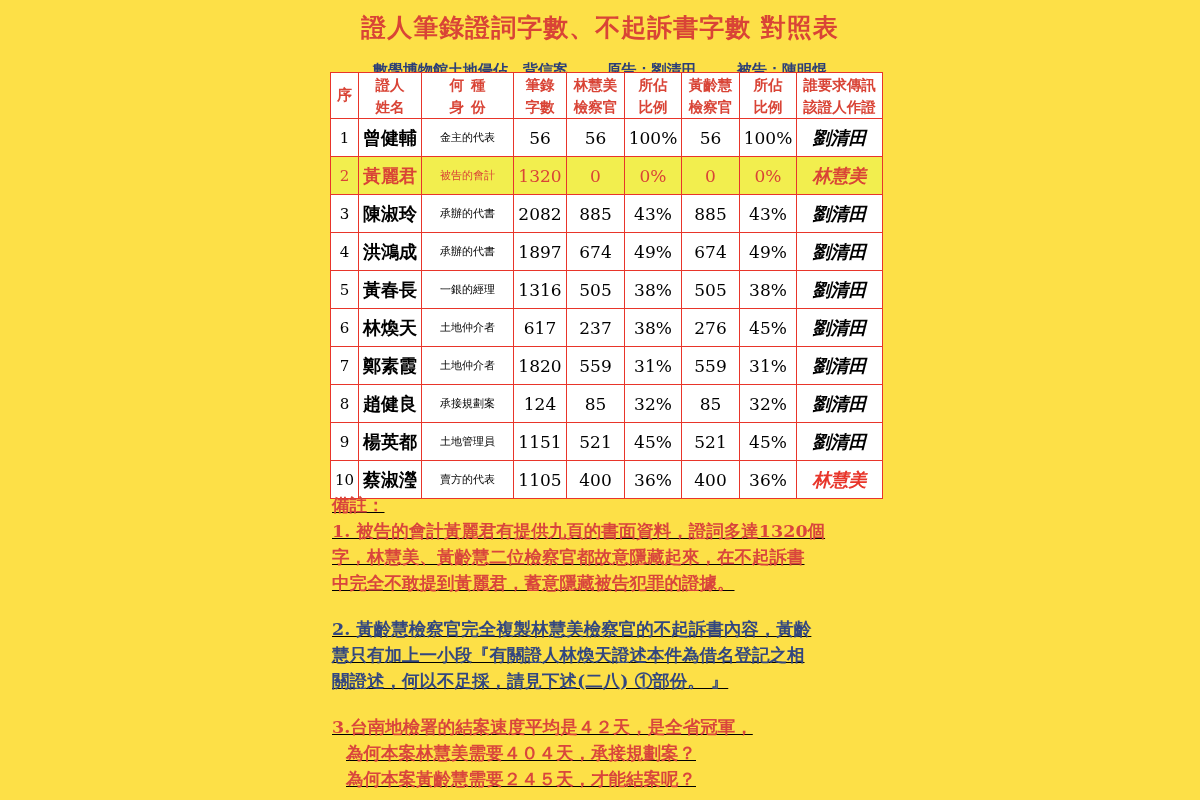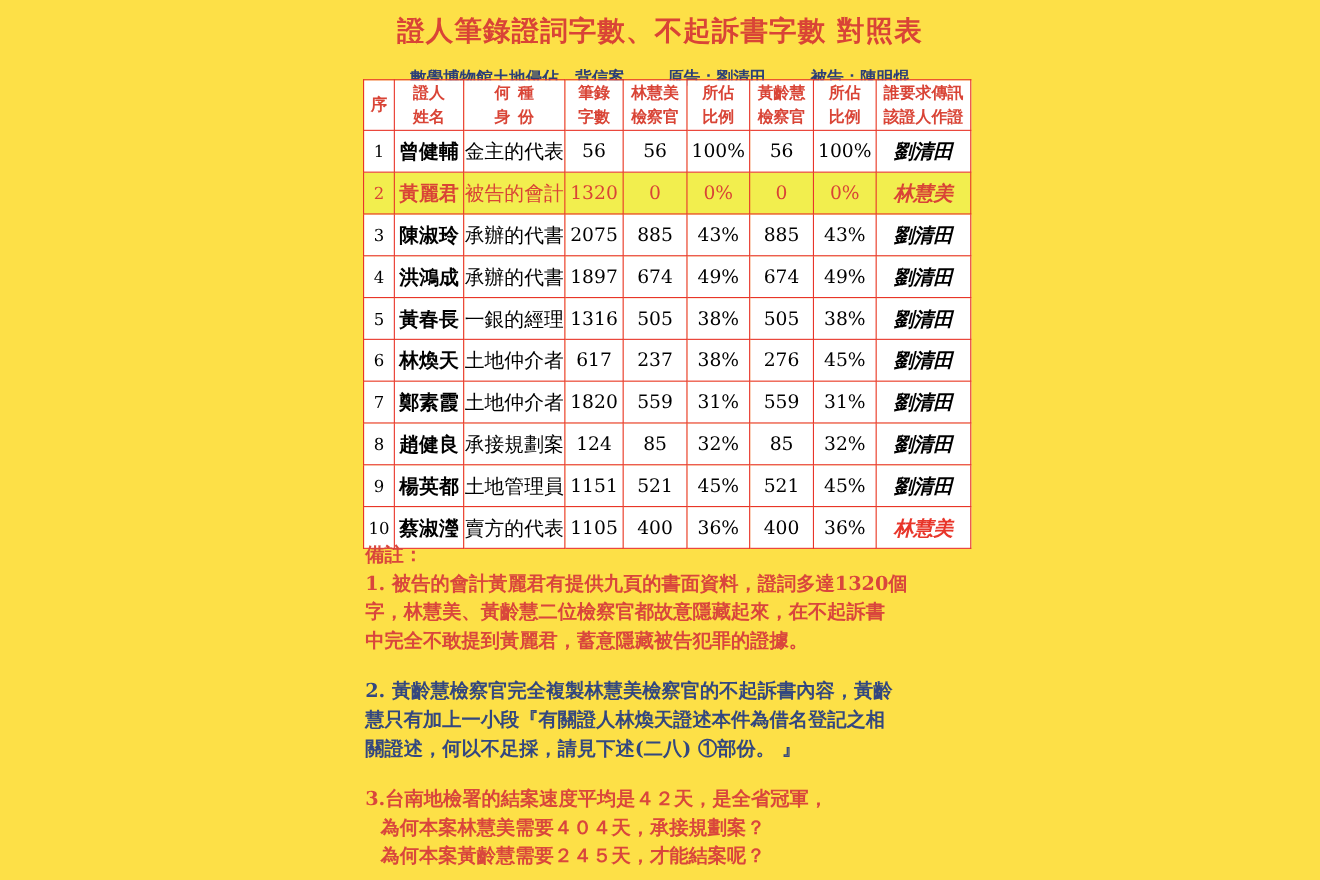--- a/index.html
+++ b/index.html
@@ -78,41 +78,41 @@
     line-height: 1.45;
   }
   table.cmp thead th .l1, table.cmp thead th .l2 { display: block; white-space: nowrap; }
   table.cmp thead th.seq { font-size: 15px; }
   table.cmp thead th .sp { display: inline-block; width: 7px; }
 
   table.cmp tbody td { height: 37px; }
 
   td.c-seq   { width: 27px;  font-size: 15px; color: #000; }
   td.c-name  { width: 62px;  font-size: 18px; font-weight: bold; color: #000; }
-  td.c-role  { width: 91px;  font-size: 18px; color: #000; }
+  td.c-role  { width: 91px;  font-size: 11px; color: #000; }
   td.c-total { width: 52px;  font-size: 17px; color: #000; }
   td.c-a     { width: 57px;  font-size: 17px; color: #000; }
   td.c-ap    { width: 56px;  font-size: 17px; color: #000; }
   td.c-b     { width: 57px;  font-size: 17px; color: #000; }
   td.c-bp    { width: 56px;  font-size: 17px; color: #000; }
   td.c-req   { width: 85px;  font-size: 18px; font-weight: bold; color: #000; font-style: italic; }
 
   tr.hl td { background: #f2ee4e; color: #d94436; }
   tr.hl td.c-name { color: #d94436; }
   td.red { color: #e8352a; }
 
   
   .notes {
     position: absolute;
     left: 332px;
     top: 492px;
     width: 570px;
     font-family: "DejaVu Serif", "Liberation Serif", serif;
   }
-  .note-block { margin: 0; }
+  .note-block { margin: 0; text-decoration: underline; }
   .note-line {
     font-size: 17.5px;
     font-weight: bold;
     line-height: 26px;
     white-space: nowrap;
   }
   .note-red  { color: #d9463c; }
   .note-blue { color: #33477f; }
   .note-gap  { height: 20px; }
   .indent1 { padding-left: 14px; }
@@ -193,21 +193,21 @@
             <td class="c-a">0</td>
             <td class="c-ap">0%</td>
             <td class="c-b">0</td>
             <td class="c-bp">0%</td>
             <td class="c-req">林慧美</td>
           </tr>
           <tr>
             <td class="c-seq">3</td>
             <td class="c-name">陳淑玲</td>
             <td class="c-role">承辦的代書</td>
-            <td class="c-total">2075</td>
+            <td class="c-total">2082</td>
             <td class="c-a">885</td>
             <td class="c-ap">43%</td>
             <td class="c-b">885</td>
             <td class="c-bp">43%</td>
             <td class="c-req">劉清田</td>
           </tr>
           <tr>
             <td class="c-seq">4</td>
             <td class="c-name">洪鴻成</td>
             <td class="c-role">承辦的代書</td>

